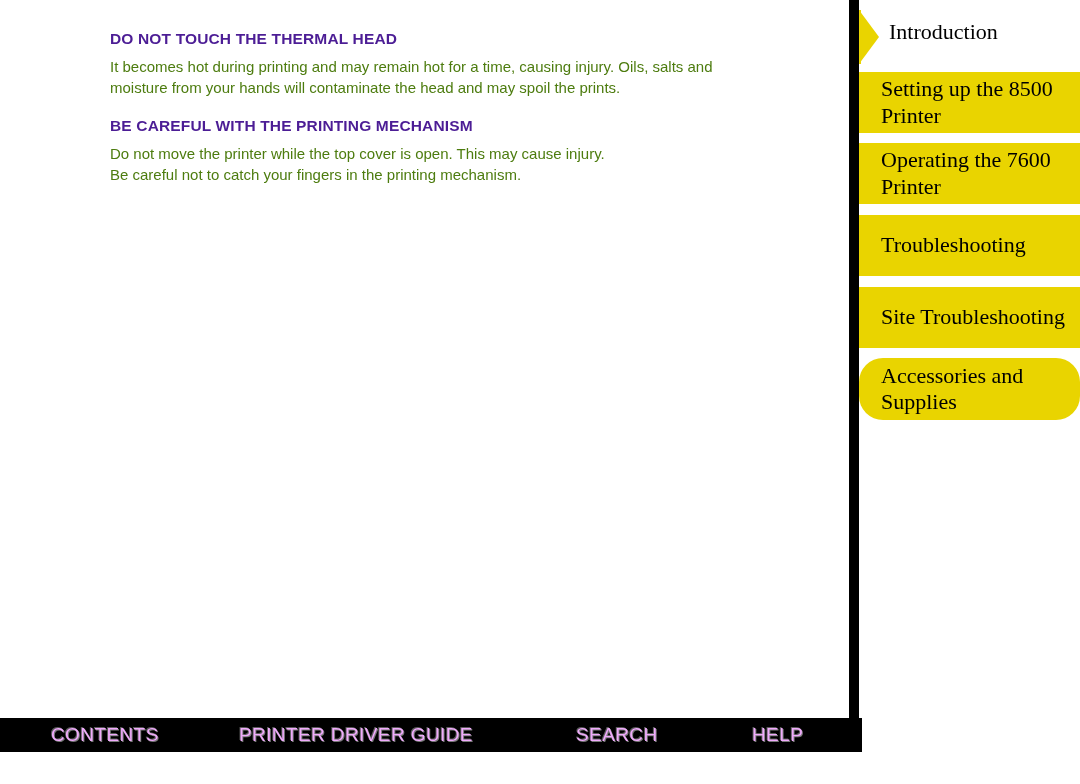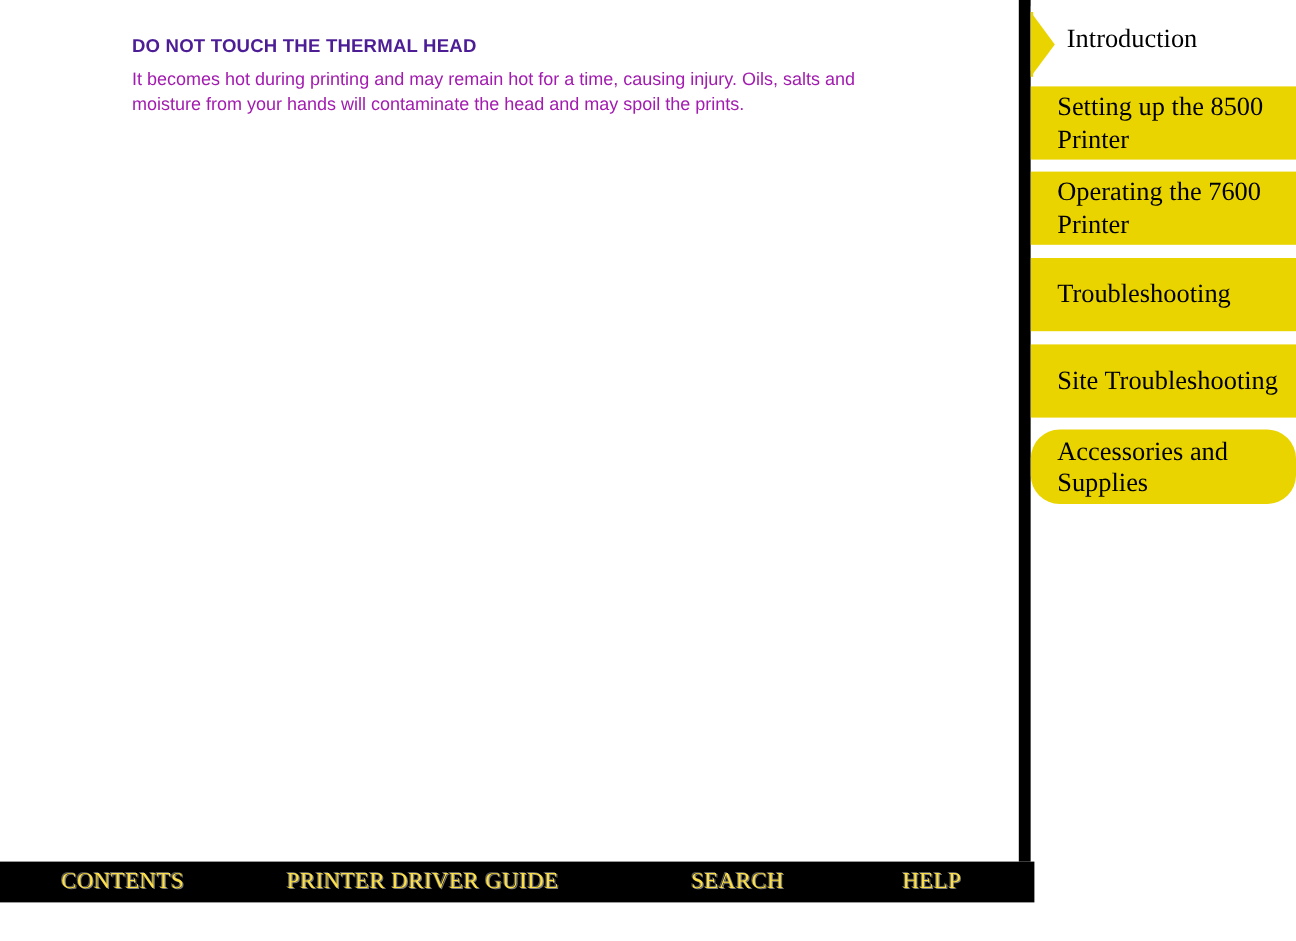--- a/index.html
+++ b/index.html
@@ -58,21 +58,21 @@
     font-size: 15.5px;
     letter-spacing: 0.15px;
     color: #4c1d95;
     margin: 0 0 9px 0;
     line-height: 1.1;
   }
   .sec-body {
     font-family: "Liberation Sans", sans-serif;
     font-weight: normal;
     font-size: 15px;
-    color: #a21caf;
+    color: #4d7c0f;
     line-height: 1.42;
     margin: 0;
     white-space: pre-line;
   }
 
   
   .sidebar {
     position: absolute;
     left: 859px;
     top: 0;
@@ -132,24 +132,24 @@
   }
   .bottombar-inner {
     position: relative;
     width: 100%;
     height: 100%;
   }
   .bb-link {
     position: absolute;
     top: 50%;
     transform: translateY(-50%);
-    font-family: Liberation Serif, serif;
+    font-family: Liberation Sans, sans-serif;
     font-size: 19px;
     letter-spacing: 0.4px;
-    color: #fde047;
+    color: #f0abfc;
     text-shadow: 1px 1px 0 #787878, -1px -1px 0 #5a5a5a;
     white-space: nowrap;
   }
   .bb-contents { left: 51px; }
   .bb-driver   { left: 239px; text-align: right; }
   .bb-search   { left: 576px; }
   .bb-help     { left: 752px; }
 </style>
 </head>
 <body>
@@ -159,20 +159,25 @@
   <div class="doc-panel">
 
     <div class="doc-content">
 
       <div class="section">
         <h2 class="sec-heading">DO NOT TOUCH THE THERMAL HEAD</h2>
         <p class="sec-body">It becomes hot during printing and may remain hot for a time, causing injury.  Oils, salts and
 moisture from your hands will contaminate the head and may spoil the prints.</p>
       </div>
 
+      <div class="section">
+        <h2 class="sec-heading">BE CAREFUL WITH THE PRINTING MECHANISM</h2>
+        <p class="sec-body">Do not move the printer while the top cover is open.  This may cause injury.
+Be careful not to catch your fingers in the printing mechanism.</p>
+      </div>
 
     </div>
   </div>
 
   <div class="spine"></div>
 
   <div class="sidebar">
 
     <div class="nav-item current" style="top:5px; height:54px;">
       <span class="nav-arrow"></span>

